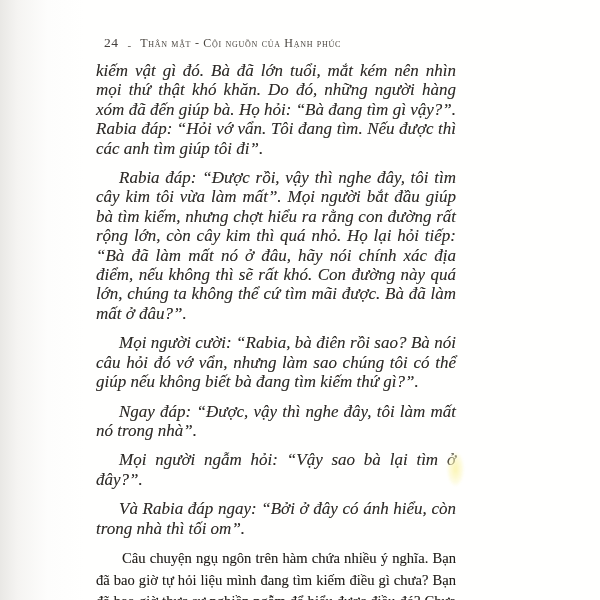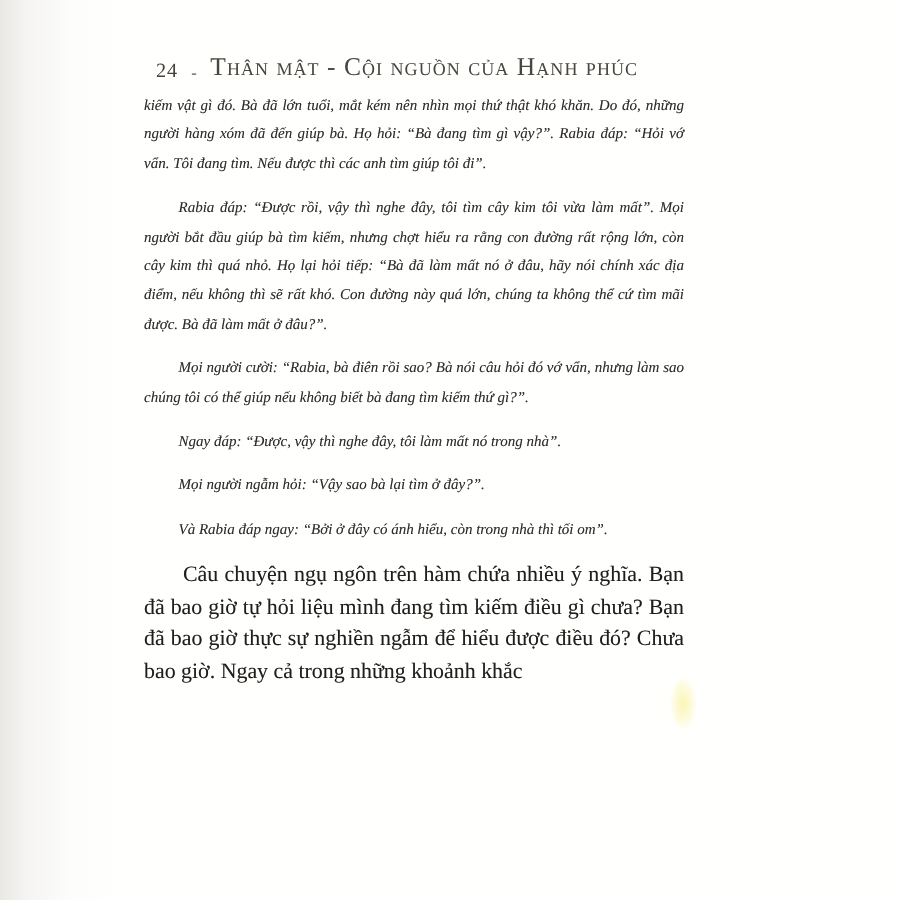--- a/index.html
+++ b/index.html
@@ -30,38 +30,38 @@
   .page-number {
     font-size: 13.5px;
     letter-spacing: 0.5px;
   }
   .header-sep {
     font-size: 11px;
     color: #5a5651;
   }
   .running-title {
     font-variant: small-caps;
-    font-size: 17px;
+    font-size: 12px;
     letter-spacing: 0.7px;
     color: #49453f;
     white-space: nowrap;
   }
   .body-text {
     position: absolute;
     top: 61px;
     left: 96px;
     width: 360px;
     text-align: justify;
   }
   .body-text p {
     margin: 0 0 10px 0;
   }
   p.para-italic {
     font-style: italic;
-    font-size: 10px;
+    font-size: 17px;
     line-height: 19.4px;
     color: #2e2b28;
     text-indent: 23px;
     text-shadow: 0 0 0.4px rgba(40, 36, 32, 0.35);
   }
   p.para-flush {
     text-indent: 0;
   }
   p.para-roman {
     font-style: normal;

